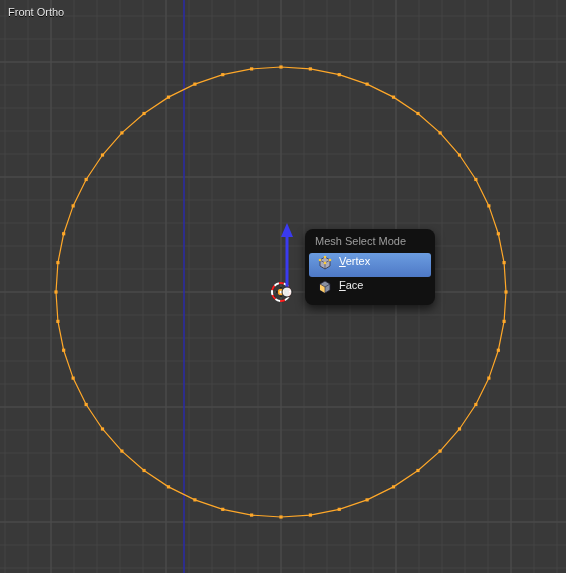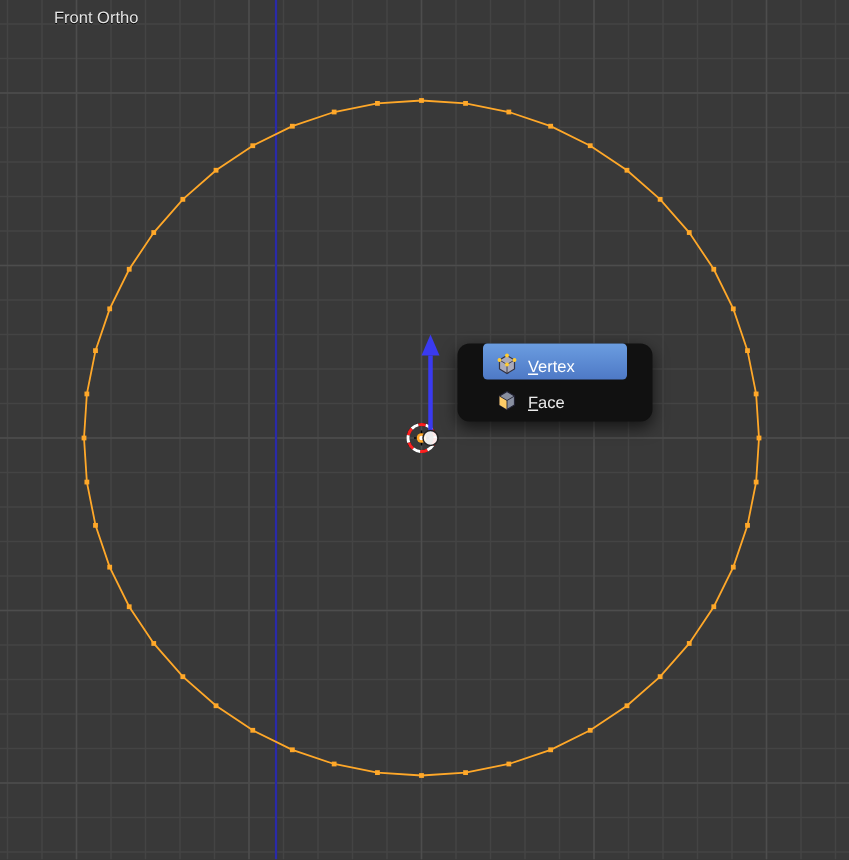--- a/index.html
+++ b/index.html
@@ -23,46 +23,45 @@
     height: 573px;
     display: block;
   }
   .view-label {
     position: absolute;
     top: 6px;
     left: 8px;
     color: #e6e6e6;
     font-size: 11px;
     text-shadow: 0 1px 0 #000;
-    margin-left: 28px;
   }
 
   
   .popup {
     position: absolute;
     top: 229px;
     left: 305px;
     width: 130px;
     background: #111111;
     border-radius: 8px;
     box-shadow: 0 4px 10px rgba(0,0,0,0.6);
     padding-bottom: 4px;
   }
   .popup-title {
     color: #9d9d9d;
     font-size: 11px;
     padding: 6px 10px 6px 10px;
   }
   .popup-item {
     display: flex;
-    align-items: flex-end;
+    align-items: flex-start;
     gap: 6px;
     padding: 2px 21px 2px 8px;
     height: 20px;
-    margin: 0 17px;
+    margin: 0 4px;
     border-radius: 3px;
     color: #ececec;
     font-size: 11px;
     cursor: pointer;
   }
   .popup-item.selected {
     background: linear-gradient(to bottom, #6b9de0, #4e79c6);
     color: #ffffff;
   }
   .popup-item .u { text-decoration: underline; }
@@ -211,20 +210,21 @@
     <g id="gizmo">
         <line x1="287" y1="288" x2="287" y2="237" stroke="#3a3af0" stroke-width="3"></line>
         <polygon points="281,237 293,237 287,223" fill="#3a3af0"></polygon>
         <circle cx="287" cy="292" r="5" fill="#ffffff" fill-opacity="0.9" stroke="#222"></circle>
       </g>
   </svg>
 
   <div class="view-label">Front Ortho</div>
 
   <div class="popup">
+    <div class="popup-title">Mesh Select Mode</div>
     <div id="popup-items">
         <div class="popup-item selected">
           <svg class="icon" viewBox="0 0 16 16">
             <path d="M3 5 L8 2 L13 5 L13 11 L8 14 L3 11 Z" fill="#aab" stroke="#334" stroke-width="0.8"></path>
             <path d="M3 5 L8 8 L13 5 M8 8 L8 14" fill="none" stroke="#334" stroke-width="0.6"></path>
             <circle cx="8" cy="2" r="1.3" fill="#ffcc33"></circle>
             <circle cx="3" cy="5" r="1.3" fill="#ffcc33"></circle>
             <circle cx="13" cy="5" r="1.3" fill="#ffcc33"></circle>
             <circle cx="8" cy="8" r="1.3" fill="#ffcc33"></circle>
           </svg>

